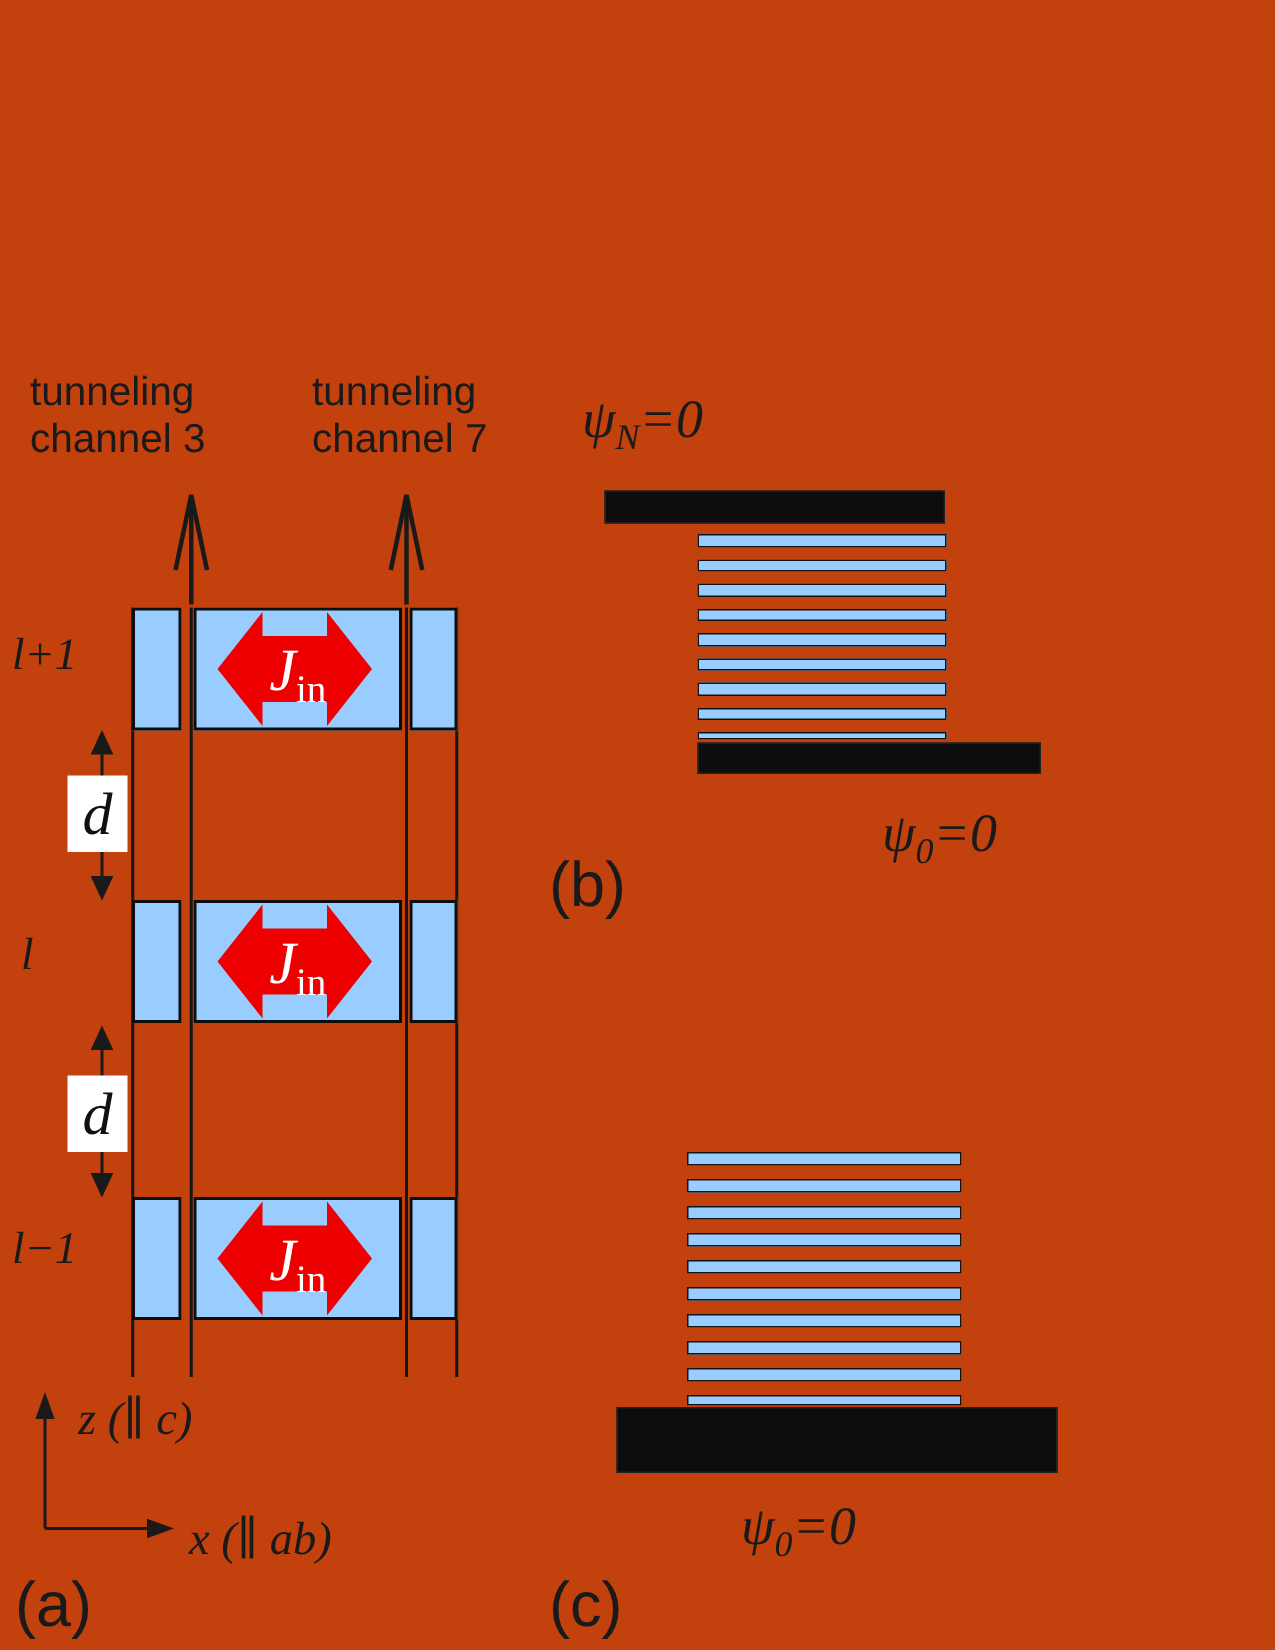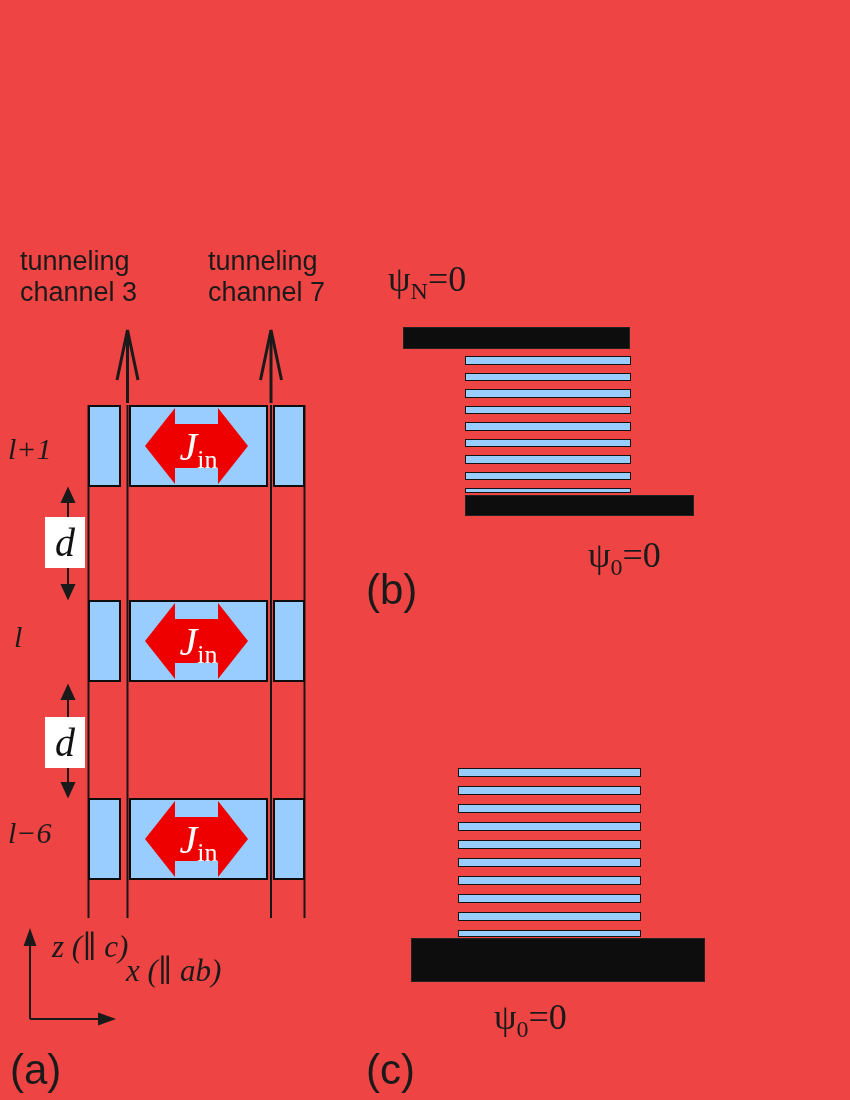--- a/index.html
+++ b/index.html
@@ -1,16 +1,16 @@
 <!DOCTYPE html>
 <html><head>
 <meta charset="utf-8">
 <style>
   html,body{margin:0;padding:0;background:#000;}
-  #figure{position:relative;width:850px;height:1100px;background:#ef4444;overflow:hidden;
+  #figure{position:relative;width:850px;height:1100px;background:#c2410c;overflow:hidden;
           font-family:"Liberation Sans","DejaVu Sans",sans-serif;}
 
   
   .ink{color:#1a1a1a;}
 
   
   .layer-rect{position:absolute;background:#99ccff;border:2px solid #0d0d0d;box-sizing:border-box;z-index:2;}
   .row-left{left:88px;width:33px;height:82px;}
   .row-mid{left:129px;width:139px;height:82px;}
   .row-right{left:273px;width:32px;height:82px;}
@@ -33,21 +33,21 @@
          display:flex;align-items:center;justify-content:center;
          font-family:"Liberation Serif","DejaVu Serif",serif;font-style:italic;
          font-size:40px;color:#111111;}
 
   
   .electrode{position:absolute;background:#0d0d0d;border:1px solid #222222;box-sizing:border-box;z-index:2;}
   .layers-box{position:absolute;z-index:2;}
   .layer-stripe{position:absolute;left:0;right:0;background:#99ccff;border:1px solid #131313;box-sizing:border-box;}
 
   .psi-label{position:absolute;font-family:"Liberation Serif","DejaVu Serif",serif;
-             font-size:36px;z-index:3;}
+             font-style:italic;font-size:36px;z-index:3;}
   .psi-label sub{font-size:24px;}
 
   .panel-label{position:absolute;font-size:42px;z-index:3;}
 
   .axis-label{position:absolute;font-family:"Liberation Serif","DejaVu Serif",serif;
               font-style:italic;font-size:31px;z-index:3;}
 
   #overlay{position:absolute;left:0;top:0;z-index:1;}
 </style>
 </head>
@@ -105,21 +105,21 @@
   <div class="layer-rect row-mid row1">
     <svg class="red-arrow-svg" style="left:-2px;top:-2px;" width="139" height="82" viewBox="0 0 139 82">
       <polygon points="16,41 46,3 46,19 89,19 89,3 119,41 89,79 89,63 46,63 46,79" fill="#ee0000"></polygon>
     </svg>
   </div>
   <div class="layer-rect row-right row1"></div>
   <div class="jin-label row1">
     <span class="jin-main">J</span>
       <span class="jin-sub">in</span>
   </div>
-  <div class="row-index ink" style="left:8px;top:420px;margin-top:12px;">l+1</div>
+  <div class="row-index ink" style="left:8px;top:420px;">l+1</div>
 
   <div class="d-box" style="top:517px;">
     <span>d</span>
   </div>
 
   <div class="layer-rect row-left row2"></div>
   <div class="layer-rect row-mid row2">
     <svg class="red-arrow-svg" style="left:-2px;top:-2px;" width="139" height="82" viewBox="0 0 139 82">
       <polygon points="16,41 46,3 46,19 89,19 89,3 119,41 89,79 89,63 46,63 46,79" fill="#ee0000"></polygon>
     </svg>
@@ -139,24 +139,24 @@
   <div class="layer-rect row-mid row3">
     <svg class="red-arrow-svg" style="left:-2px;top:-2px;" width="139" height="82" viewBox="0 0 139 82">
       <polygon points="16,41 46,3 46,19 89,19 89,3 119,41 89,79 89,63 46,63 46,79" fill="#ee0000"></polygon>
     </svg>
   </div>
   <div class="layer-rect row-right row3"></div>
   <div class="jin-label row3">
     <span class="jin-main">J</span>
       <span class="jin-sub">in</span>
   </div>
-  <div class="row-index ink" style="left:8px;top:816px;">l−6</div>
+  <div class="row-index ink" style="left:8px;top:816px;">l−1</div>
 
   <div class="axis-label ink" style="left:52px;top:928px;">z (∥ c)</div>
-  <div class="axis-label ink" style="left:126px;top:952px;">x (∥ ab)</div>
+  <div class="axis-label ink" style="left:126px;top:1008px;">x (∥ ab)</div>
 
   <div class="panel-label ink" style="left:10px;top:1046px;">(a)</div>
 
   <div class="psi-label ink" style="left:388px;top:258px;">
     <span>ψ</span><sub>N</sub><span>=0</span>
   </div>
 
   <div class="electrode" style="left:403px;top:327px;width:227px;height:22px;"></div>
 
   <div class="layers-box" style="left:465px;top:356px;width:166px;height:137px;">

